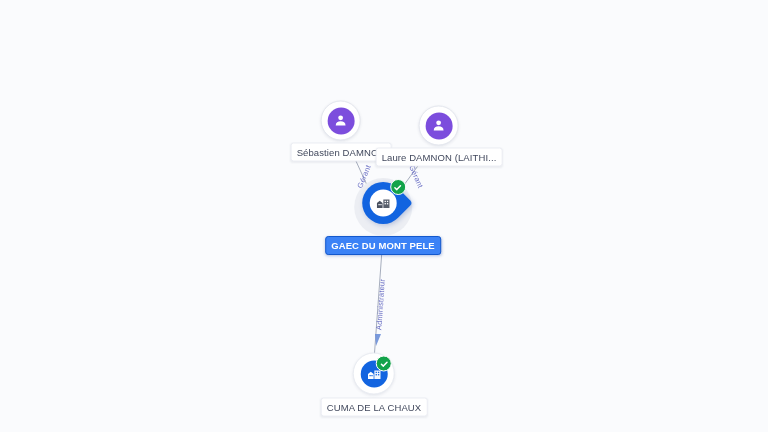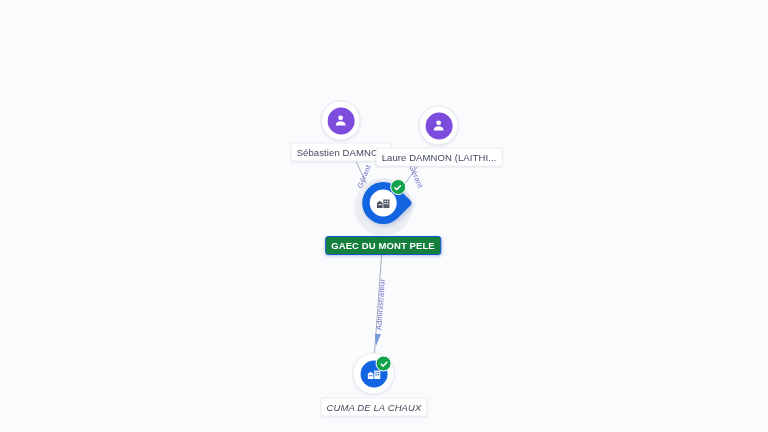--- a/index.html
+++ b/index.html
@@ -163,21 +163,21 @@
     padding: 2px 5px;
     border-radius: 3px;
   }
   .label-plain {
     background: #ffffff;
     color: #41485c;
     border: 1px solid #eceef4;
     box-shadow: 0 1px 2px rgba(40,50,90,0.07);
   }
   .label-selected {
-    background: #15803d;
+    background: #3b82f6;
     color: #ffffff;
     font-weight: 600;
     border: 1px solid #1358cc;
     box-shadow: 0 1px 3px rgba(20,60,160,0.30);
   }
 
   
   .edge-label {
     position: absolute;
     font-size: 7.5px;
@@ -285,16 +285,16 @@
             <rect x="7.4" y="13.6" width="2" height="2" fill="#1264e0"></rect>
           </svg>
         </div>
         <div class="badge-check" style="right:2px; top:2px;">
           <svg width="9" height="9" viewBox="0 0 24 24" fill="none" stroke="#ffffff" stroke-width="4" stroke-linecap="round" stroke-linejoin="round">
             <path d="M4.5 12.6 L9.6 17.6 L19.4 7.2"></path>
           </svg>
         </div>
       </div>
     </div>
-    <div class="node-label label-plain" style="margin-top:4px;font-style:italic;">CUMA DE LA CHAUX</div>
+    <div class="node-label label-plain" style="margin-top:4px;">CUMA DE LA CHAUX</div>
   </div>
 
 </div>
 
 </body></html>

